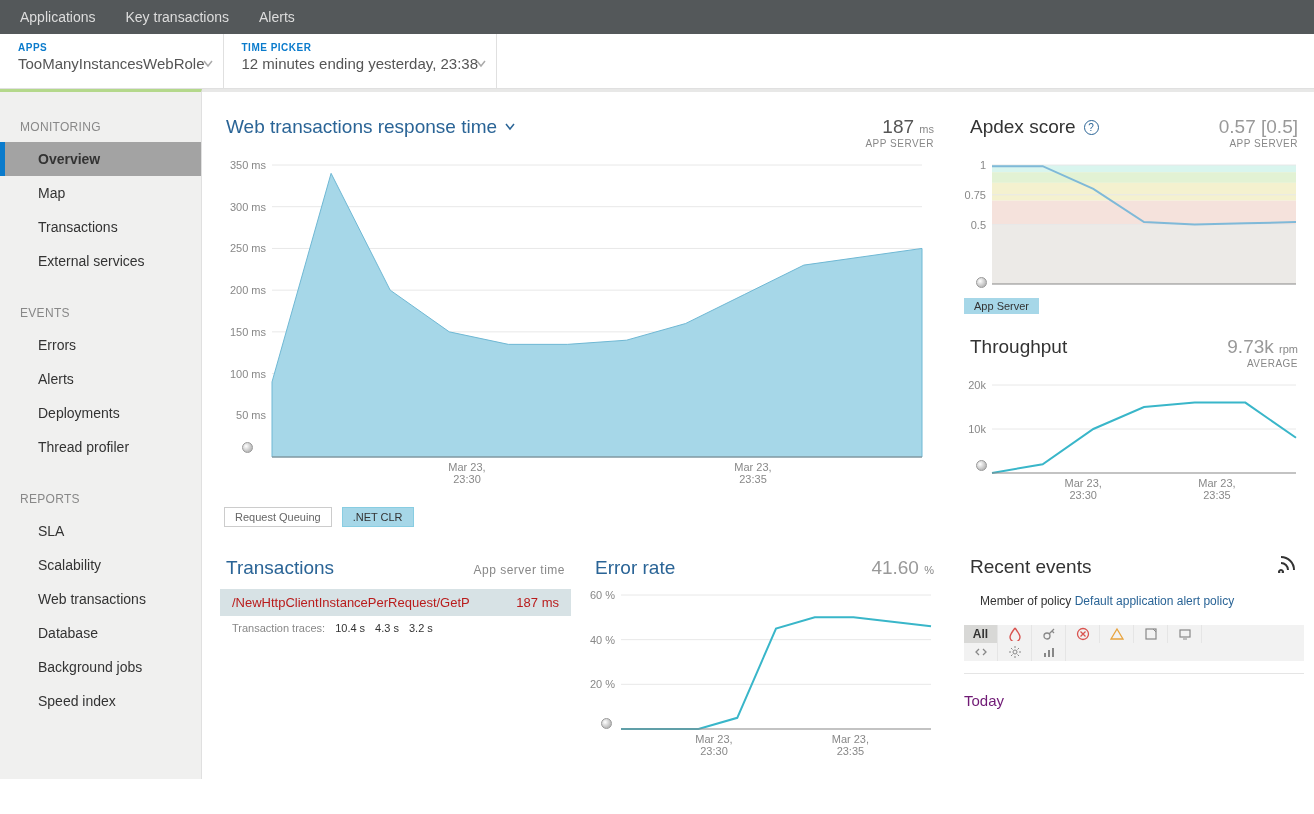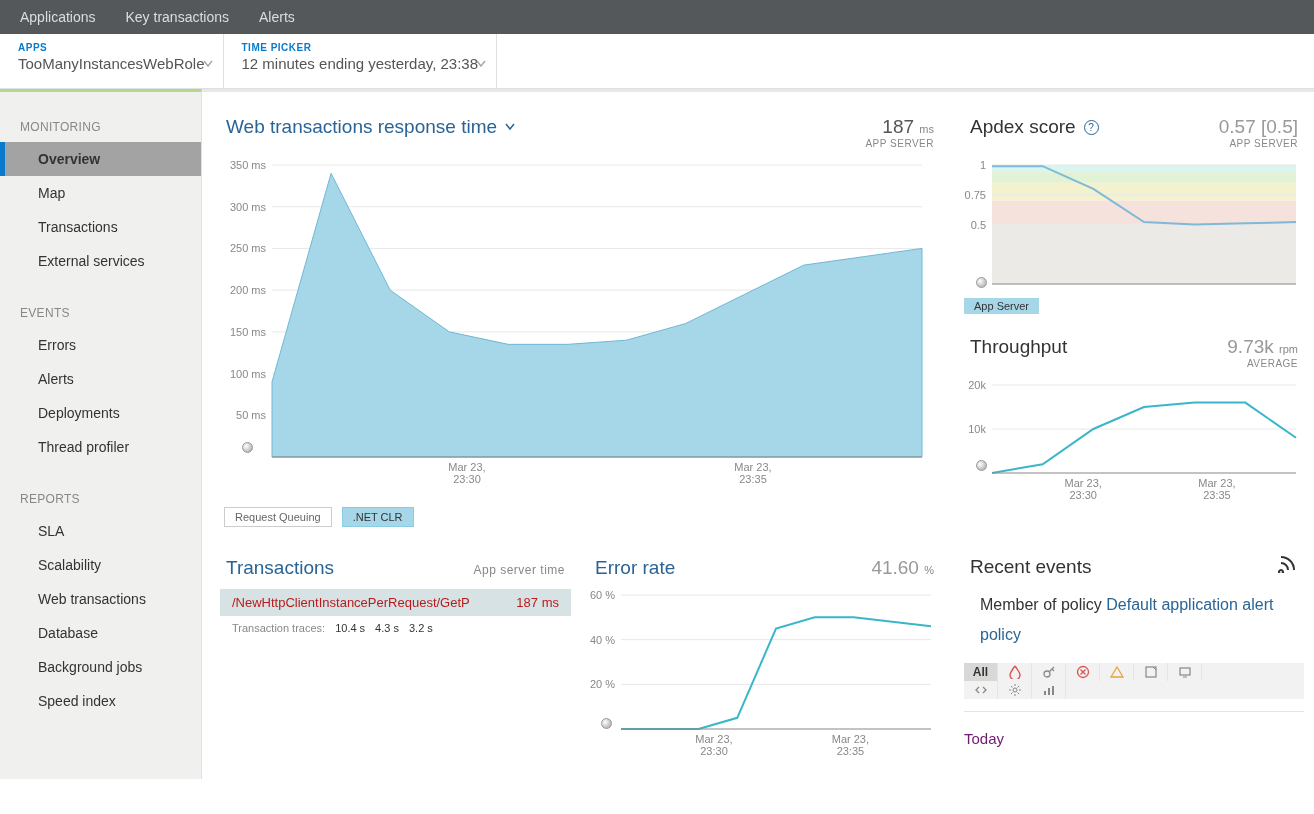--- a/index.html
+++ b/index.html
@@ -33,21 +33,21 @@
   .legend .tag.fill{background:#a6d7e8;border-color:#88cde2;color:#333}
   .row2{display:flex;gap:18px;margin-top:24px}
   .row2>div{flex:1;min-width:0}
   .tx-table{margin-top:8px}
   .tx-row{display:flex;justify-content:space-between;padding:6px 12px;background:#d7e2e5;font-size:13px;color:#b91c1c}
   .tx-traces{padding:6px 12px;font-size:11px;color:#888;display:flex;gap:10px}
   .apdex-legend{background:#a6d7e8;display:inline-block;padding:2px 10px;font-size:11px;color:#333;margin:4px 0 16px}
   .events-filters{display:flex;flex-wrap:wrap;gap:0;background:#f2f2f2;margin:12px 0}
   .ev-btn{width:34px;height:18px;display:flex;align-items:center;justify-content:center;font-size:12px;color:#666;border-right:1px solid #e5e5e5;cursor:pointer}
   .ev-btn.active{background:#d8d8d6;color:#333;font-weight:600}
-  .policy{font-size:16px;color:#333;line-height:1.9;margin:12px 0 8px 16px}
+  .policy{font-size:12px;color:#333;line-height:1.9;margin:12px 0 8px 16px}
   .policy a{color:#2a6496;text-decoration:none}
   .today{font-size:15px;color:#701a75;padding:18px 0 6px;border-top:1px solid #e5e5e5;margin-top:6px}
   .rss{float:right}
   .q-circ{position:absolute;width:11px;height:11px;border-radius:50%;background:radial-gradient(circle at 35% 35%,#fff,#bbb 70%);border:1px solid #999}
   .tick{font-size:11px;fill:#888}
   .grid{stroke:#e8e8e8;stroke-width:1}
   .axis{stroke:#888;stroke-width:1.2}
   .help-icon{display:inline-flex;width:15px;height:15px;border:1.5px solid #2a6496;border-radius:50%;align-items:center;justify-content:center;font-size:10px;color:#2a6496}
 </style>
 </head>

